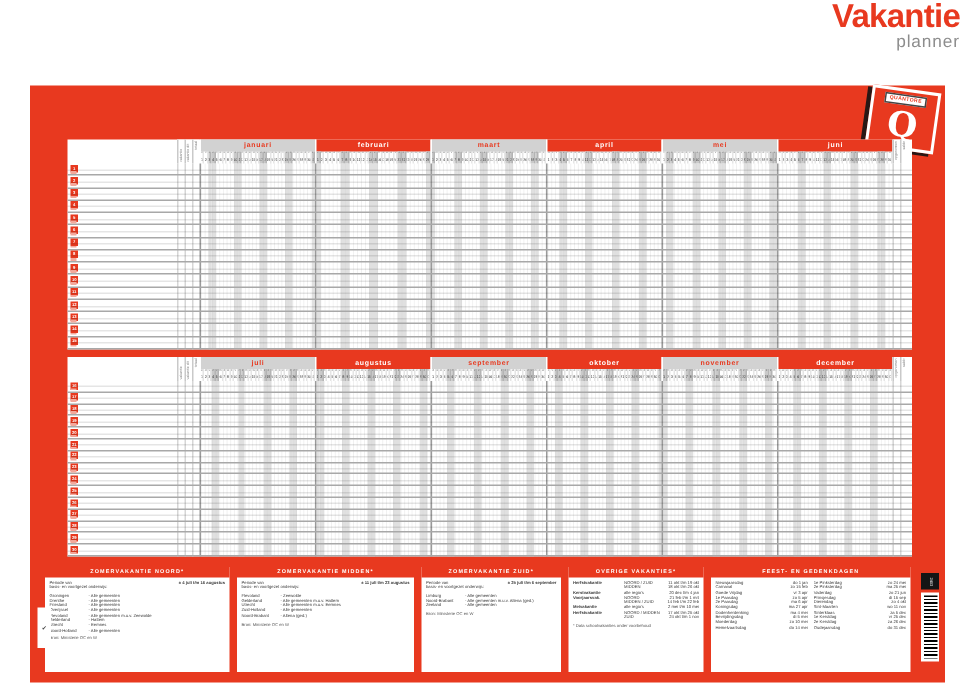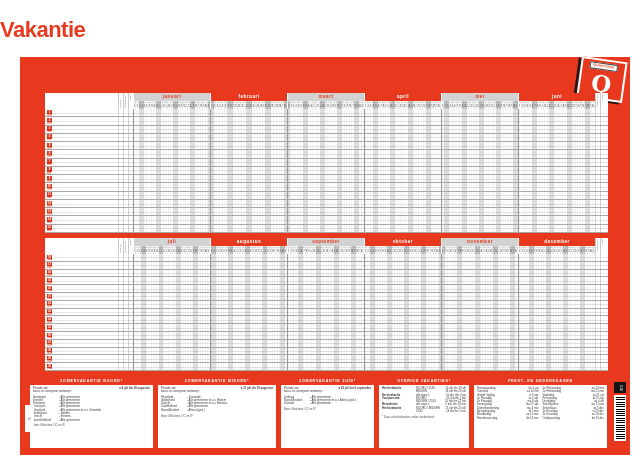--- a/index.html
+++ b/index.html
@@ -1,20 +1,20 @@
 <!DOCTYPE html>
 <html><head>
 <meta charset="utf-8">
 <style>
   *{box-sizing:border-box;margin:0;padding:0;-webkit-text-size-adjust:none}
   body{width:640px;height:462px;position:relative;overflow:hidden;background:#fff;
        font-family:"Liberation Sans",sans-serif;color:#333}
 
   
-  .titlewrap{position:absolute;top:19px;left:0;right:0;text-align:left}
+  .titlewrap{position:absolute;top:0;left:0;right:0;text-align:right}
   .title{font-size:22px;font-weight:bold;color:#e8391f;letter-spacing:-.5px;line-height:22px}
   .subtitle{font-size:11.5px;color:#8d8d8d;letter-spacing:.6px;line-height:13px}
 
   
   .board{position:absolute;left:20px;top:57px;width:610px;height:398px;background:#e8391f}
 
   
   .logo{position:absolute;right:5px;top:2px;width:46px;height:41px;background:#e8391f;
         border:2px solid #fff;transform:rotate(8deg);display:flex;flex-direction:column;
         align-items:center;box-shadow:-3px 2px 0 rgba(20,20,20,.9)}
@@ -94,20 +94,21 @@
   .cert{position:absolute;left:5px;top:348px;width:9px;height:27px;background:#fff;display:flex;
        flex-direction:column;align-items:center;justify-content:center;color:#666;font-size:2.2px;
        line-height:3px;text-align:center}
   .cert-glyph{font-size:4px;line-height:5px;color:#444}
 </style>
 </head>
 <body>
 
 <div class="titlewrap">
   <div class="title">Vakantie</div>
+  <div class="subtitle">planner</div>
 </div>
 
 <div class="board">
 
   <div class="logo">
     <div class="logo-label">Quantore</div>
     <div class="logo-q">Q</div>
   </div>
 
   <div class="panel" id="half-0">

